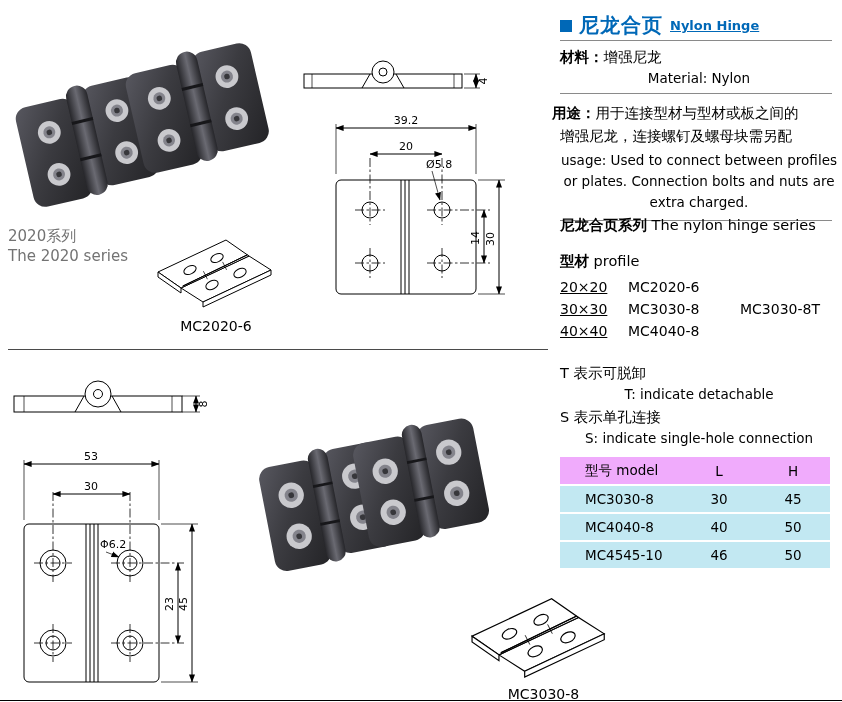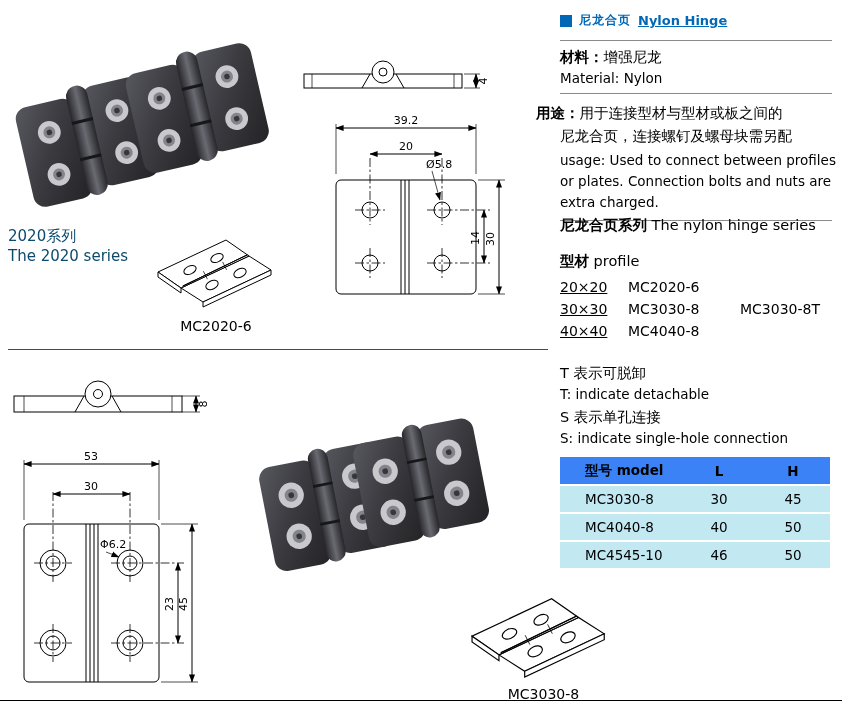--- a/index.html
+++ b/index.html
@@ -4,36 +4,36 @@
 <style>
   * { margin:0; padding:0; box-sizing:border-box; }
   html,body { background:#fff; }
   body { font-family:"DejaVu Sans","Liberation Sans",sans-serif; color:#000; }
   .page { position:relative; width:842px; height:702px; background:#fff; overflow:hidden; }
   .abs { position:absolute; }
 
   
   .title-row { display:flex; align-items:center; gap:7px; color:#0068b7; }
   .bullet { width:12px; height:12px; background:#0068b7; display:inline-block; }
-  .t-zh { font-size:12px; font-weight:bold; letter-spacing:1px; }
+  .t-zh { font-size:20px; font-weight:bold; letter-spacing:1px; }
   .t-en { font-size:13px; font-weight:bold;text-decoration:underline; }
   .hr { border-top:1px solid #8a8a8a; width:272px; height:0; }
   .zh-line { font-size:14.5px; width:278px; }
-  .en-line { font-size:13.5px; width:278px; }
+  .en-line { font-size:13.5px; width:278px;text-align:center; }
   .sec-head { font-size:14.5px; }
   .sec-head b { font-weight:bold; }
   .prow { display:flex; height:22px; font-size:14px; align-items:center; }
   .psize { width:68px;text-decoration:underline; }
   .pmodel { width:112px; }
-  .series-label { font-size:15px; line-height:20px; color:#0c4a6e; }
+  .series-label { font-size:15px; line-height:20px; color:#737373; }
   .model-label { font-size:14px; text-align:center; }
 
   
   table.spec { border-collapse:separate; border-spacing:0 2px; width:270px; font-size:13.5px; }
-  table.spec th { background:#3b82f6; height:27px; font-weight:bold; text-align:center; }
+  table.spec th { background:#f0abfc; height:27px; font-weight:normal; text-align:center; }
   table.spec td { background:#c2e8f2; height:26px; text-align:center; }
   table.spec th.c-model, table.spec td.c-model { text-align:left; padding-left:25px; }
 
   
   .td rect,.td circle,.td ellipse,.td line,.td polygon,.td polyline,.td path { fill:none; stroke:#000; stroke-width:1; }
   .td .fw { fill:#fff; }
   .td .thin { stroke-width:0.7; }
   .td .dash { stroke-dasharray:9 2.5 2.5 2.5; stroke-width:0.8; }
   .td text { font-size:11px; fill:#000; stroke:none; }
 
@@ -282,24 +282,24 @@
     <span class="t-en">Nylon Hinge</span>
   </div>
   <div class="abs hr" style="left:560px;top:40px"></div>
 
   <div class="abs zh-line" style="left:560px;top:48px">
     <b>材料：</b><span>增强尼龙</span>
   </div>
   <div class="abs en-line" style="left:560px;top:70px">Material: Nylon</div>
   <div class="abs hr" style="left:560px;top:93px"></div>
 
-  <div class="abs zh-line" style="left:536px;top:104px">
+  <div class="abs zh-line" style="left:552px;top:104px">
     <b>用途：</b><span>用于连接型材与型材或板之间的</span>
   </div>
-  <div class="abs zh-line" style="left:560px;top:127px">尼龙合页，连接螺钉及螺母块需另配</div>
+  <div class="abs zh-line" style="left:560px;top:127px">增强尼龙，连接螺钉及螺母块需另配</div>
   <div class="abs en-line" style="left:560px;top:152px">usage: Used to connect between profiles</div>
   <div class="abs en-line" style="left:560px;top:173px">or plates. Connection bolts and nuts are</div>
   <div class="abs en-line" style="left:560px;top:194px">extra charged.</div>
   <div class="abs hr" style="left:560px;top:220px"></div>
 
   <div class="abs sec-head" style="left:560px;top:216px">
     <b>尼龙合页系列</b>
     <span>The nylon hinge series</span>
   </div>
   <div class="abs sec-head" style="left:560px;top:252px">

